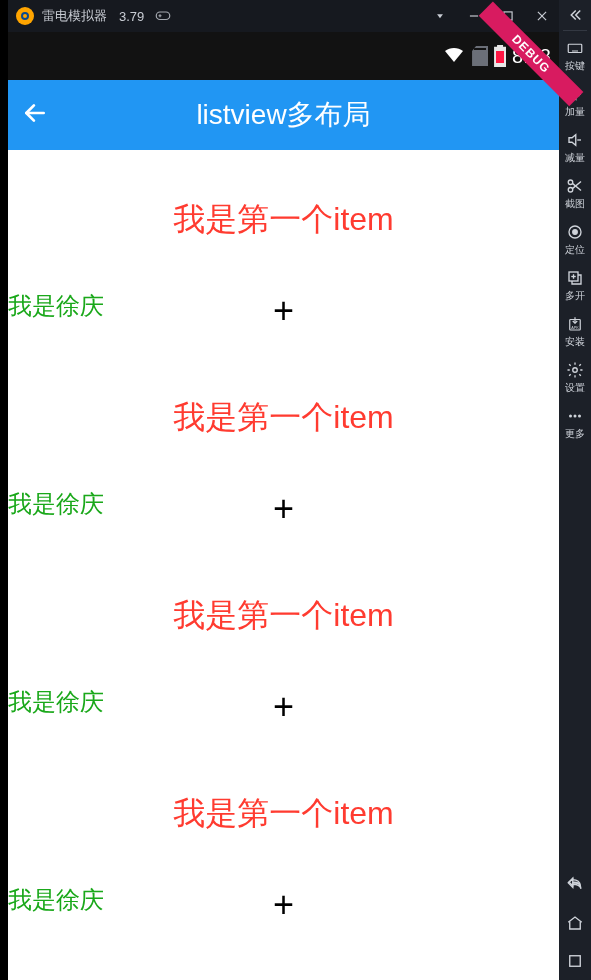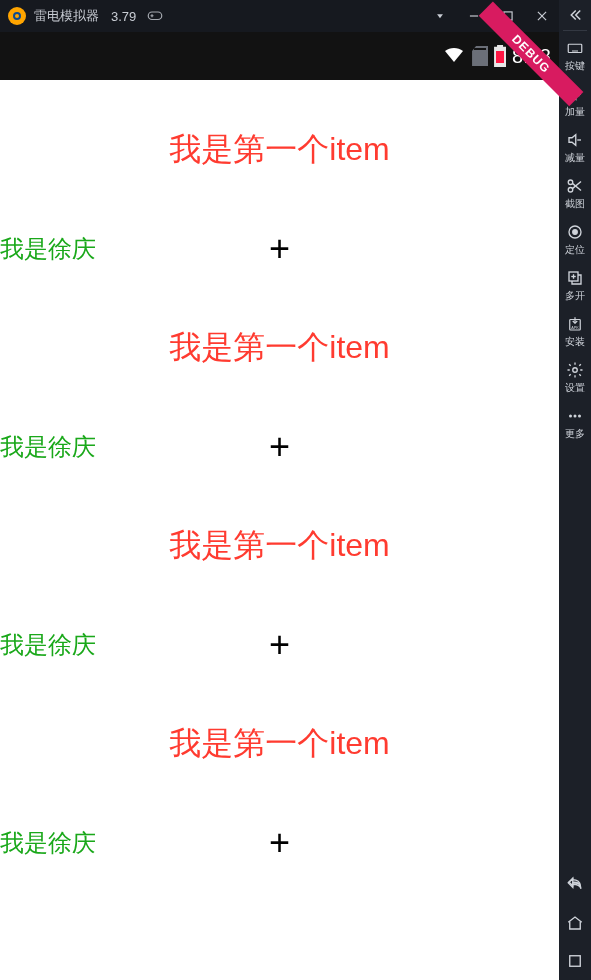--- a/index.html
+++ b/index.html
@@ -1,21 +1,21 @@
 <!DOCTYPE html>
 <html><head>
 <meta charset="utf-8">
 <style>
   * { margin: 0; padding: 0; box-sizing: border-box; font-family: "Microsoft YaHei", Arial, sans-serif; }
   html, body { width: 591px; height: 980px; background: #000; overflow: hidden; }
 
   .root { width: 591px; height: 980px; display: flex; }
 
   
-  .emulator { width: 559px; height: 980px; display: flex; flex-direction: column; }
+  .emulator { width: 559px; height: 980px; display: flex; flex-direction: column; padding-left: 8px; }
 
   
   .titlebar { height: 32px; background: #16191f; display: flex; align-items: center; color: #c9cdd4; font-size: 13px; }
   .titlebar .logo { width: 18px; height: 18px; border-radius: 50%; background: #ffa500; margin: 0 8px 0 8px; display: flex; align-items: center; justify-content: center; }
   .titlebar .logo-inner { width: 8px; height: 8px; border: 2px solid #0b4a8f; border-radius: 50%; }
   .titlebar .version { margin-left: 12px; }
   .titlebar .gamepad { margin-left: 10px; opacity: .8; }
   .titlebar .spacer { flex: 1; }
   .titlebar .win-btn { width: 34px; height: 32px; display: flex; align-items: center; justify-content: center; color: #c9cdd4; }
   .titlebar .win-btn svg { width: 14px; height: 14px; }
@@ -34,21 +34,21 @@
   .debug-banner { position: absolute; top: 12px; right: -36px; transform: rotate(45deg); background: #d81b60; color: #fff; font-size: 12px; font-weight: 700; padding: 3px 40px; letter-spacing: 1px; }
 
   
   .appbar { height: 70px; background: #2196f3; display: flex; align-items: center; color: #fff; padding: 0 14px; }
   .appbar .back svg { width: 26px; height: 26px; }
   .appbar .title { flex: 1; text-align: center; font-size: 28px; margin-right: 26px; }
 
   
   .listview { flex: 1; background: #fff; overflow: hidden; }
   .row-big { height: 140px; display: flex; align-items: center; justify-content: center; color: #ff3b30; font-size: 32px; font-weight: 500; }
-  .row-small { height: 58px; display: flex; align-items: center; color: #1aa81a; font-size: 24px; position: relative; }
+  .row-small { height: 58px; display: flex; color: #1aa81a; font-size: 24px; position: relative; }
   .row-small .plus { position: absolute; left: 50%; transform: translateX(-50%); font-size: 36px; color: #000; }
   .row-big:last-of-type, .row-small:last-of-type { }
 
   
   .sidebar { width: 32px; height: 980px; background: #1c2028; display: flex; flex-direction: column; align-items: center; color: #cfd3da; font-size: 10px; }
   .side-sep { height: 1px; width: 24px; background: #333842; margin: 0; }
   .side-blank { flex: 1; }
   .side-item { width: 44px; padding: 8px 0 6px; display: flex; flex-direction: column; align-items: center; gap: 2px; }
   .side-item.top { height: 30px; padding: 6px 0; }
   .side-item svg { width: 18px; height: 18px; }
@@ -103,20 +103,29 @@
         <svg viewBox="0 0 24 24" fill="#fff">
             <path d="M12 20l9-11c-5-4-13-4-18 0l9 11z"></path>
           </svg>
       </span>
       <span class="sd"></span>
       <span class="battery"></span>
       <span class="clock">8:08</span>
       <div class="debug-banner">DEBUG</div>
     </div>
 
+    <div class="appbar">
+      <span class="back">
+        <svg viewBox="0 0 24 24" fill="none" stroke="#fff" stroke-width="2.5" stroke-linecap="round" stroke-linejoin="round">
+            <line x1="20" y1="12" x2="4" y2="12"></line>
+            <polyline points="11 5 4 12 11 19"></polyline>
+          </svg>
+      </span>
+      <span class="title">listview多布局</span>
+    </div>
 
     <div class="listview">
       <div class="row-big">
           <span>我是第一个item</span>
         </div>
       <div class="row-small">
           <span>我是徐庆</span>
           <span class="plus">+</span>
         </div>
       <div class="row-big">

